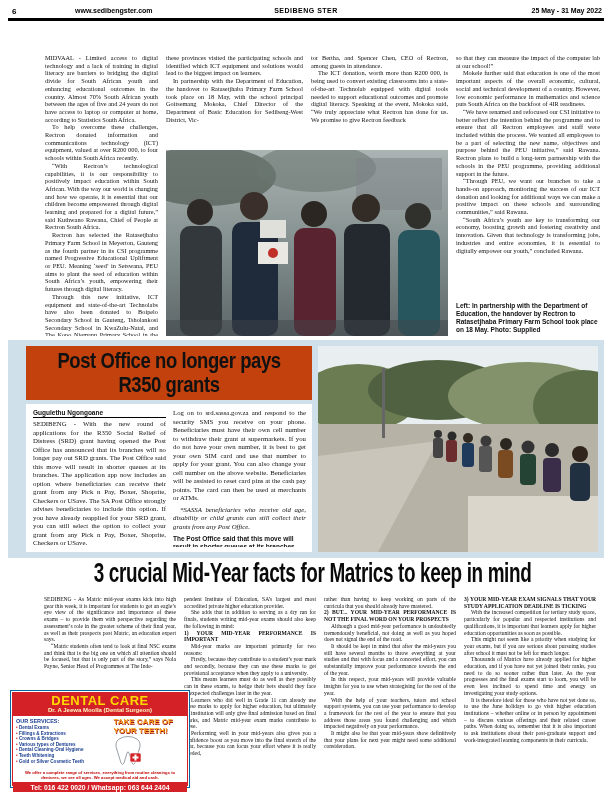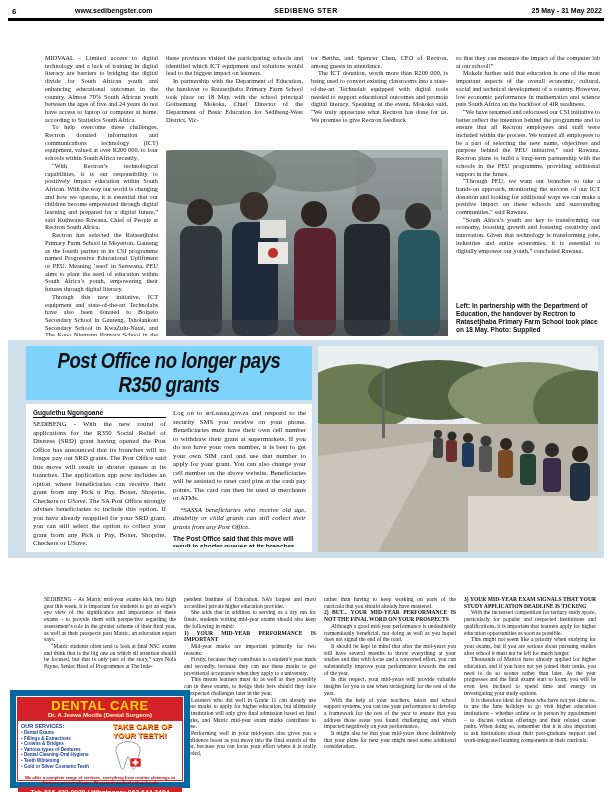--- a/index.html
+++ b/index.html
@@ -35,37 +35,37 @@
   .mid-col  { top:596px; height:192px; font-size:5.6px; line-height:6.7px; }
 
   .caption { font-family:"Liberation Sans", sans-serif; font-weight:bold; font-size:6.5px; line-height:8px; text-align:left; }
 
   
   .photo { position:absolute; overflow:hidden; }
   .photo svg { display:block; width:100%; height:100%; }
 
   
   .po-section { position:absolute; left:8px; top:340px; width:596px; height:218px; }
-  .po-headbox { position:absolute; left:18px; top:6px; width:286px; height:54px; background:#7dd3fc; display:flex; align-items:center; justify-content:center;font-style:italic; }
+  .po-headbox { position:absolute; left:18px; top:6px; width:286px; height:54px; background:#c2410c; display:flex; align-items:center; justify-content:center; }
   .po-headline { font-family:"Liberation Sans", sans-serif; font-weight:bold; font-size:22px; line-height:24px; text-align:center; width:340px; transform:scaleX(0.84); transform-origin:50% 50%; letter-spacing:-0.5px; }
   .po-textbox { position:absolute; left:18px; top:64px; width:286px; height:148px; background:#fff; }
   .po-col { top:5px; height:138px; font-size:6.8px; line-height:8.5px; }
   .po-col1 { left:7px;  width:133px; }
   .po-col2 { left:147px; width:133px; }
   .po-byline { font:bold 6.5px "Liberation Sans", sans-serif; border-bottom:1px solid #000; padding-bottom:1px; margin-bottom:2px; }
   .po-caption { margin-top:4px; }
   .po-photo { left:310px; top:6px; width:280px; height:206px; }
 
   
   .rect-photo { left:166px; top:150px; width:282px; height:186px; }
   .rect-caption { position:absolute; left:456px; top:302px; width:144px; }
 
   
   .ad { position:absolute; left:10px; top:690px; width:180px; height:98px;
-    border:6px solid #0369a1; background:#fff; padding:1px;
+    border:1px solid #0369a1; background:#fff; padding:1px;
     font-family:"Liberation Sans", sans-serif; }
   .ad-inner { width:100%; height:100%; border:1px solid #d42027; display:flex; flex-direction:column; }
   .ad-head { background:#d42027; text-align:center; padding:1px 0 2px; }
   .ad-title { color:#ffd800; font-weight:bold; font-size:13px; line-height:13px; letter-spacing:0.5px; }
   .ad-doctor { color:#fff7c0; font-weight:bold; font-size:6px; line-height:7px; }
   .ad-body { flex:1; display:flex; padding:2px 3px 0; }
   .ad-left { width:58%; }
   .ad-services-label { color:#1b3e91; font-weight:bold; font-size:5.5px; margin-bottom:1px; }
   .ad-services { list-style:none; margin:0; padding:0; }
   .ad-services li { color:#1b3e91; font-weight:bold; font-size:4.6px; line-height:5.6px; }
@@ -188,20 +188,23 @@
             <rect x="202" y="108" width="16" height="31" rx="4" fill="#244334"></rect>
           <circle cx="234" cy="104" r="7" fill="#2b2b2b"></circle>
             <rect x="225" y="112" width="18" height="34" rx="4" fill="#3a2d4a"></rect>
           <circle cx="262" cy="108" r="8" fill="#30241c"></circle>
             <rect x="252" y="117" width="20" height="38" rx="5" fill="#203040"></rect>
         </g>
       </svg>
     </div>
   </div>
 
+  <div class="headline h-midyear">
+    <span class="squeeze" style="transform:scaleX(0.70)">3 crucial Mid-Year facts for Matrics to keep in mind</span>
+  </div>
   <div class="col mid-col" style="left:44px; width:132px; height:90px;">
       <p>SEDIBENG - As Matric mid-year exams kick into high gear this week, it is important for students to get an eagle’s eye view of the significance and importance of these exams – to provide them with perspective regarding the assessment’s role in the greater scheme of their final year, as well as their prospects post Matric, an education expert says.</p>
       <p>“Matric students often tend to look at final NSC exams and think that is the big one on which all attention should be focused, but that is only part of the story,” says Nola Payne, Senior Head of Programmes at The Inde-</p>
     </div>
   <div class="col mid-col" style="left:184px; width:132px;">
       <p>pendent Institute of Education, SA’s largest and most accredited private higher education provider.</p>
       <p>She adds that in addition to serving as a dry run for finals, students writing mid-year exams should also keep the following in mind:</p>
       <p class="subhead">1) YOUR MID-YEAR PERFORMANCE IS IMPORTANT</p>
       <p>Mid-year marks are important primarily for two reasons:</p>
       <p>Firstly, because they contribute to a student’s year mark and secondly, because they can use these marks to get provisional acceptance when they apply to a university.</p>

